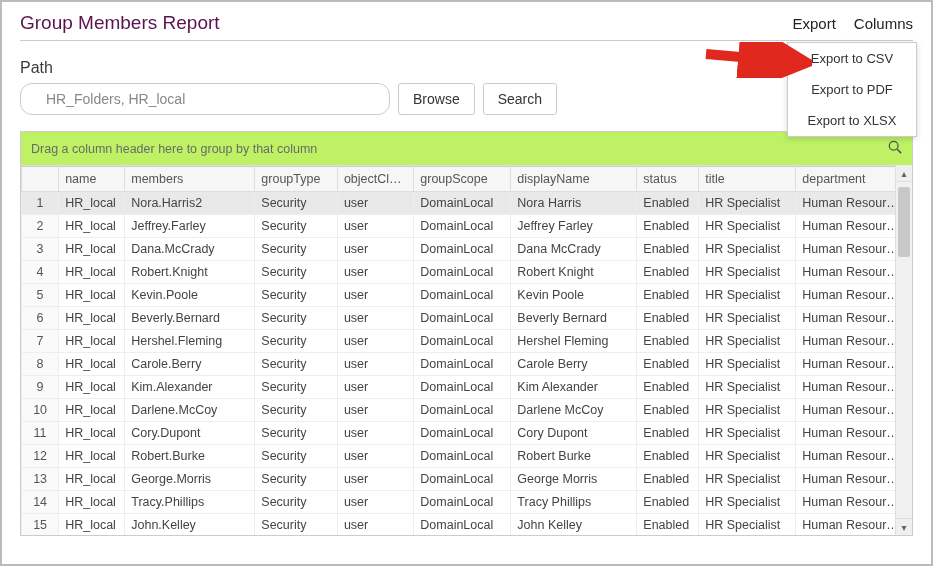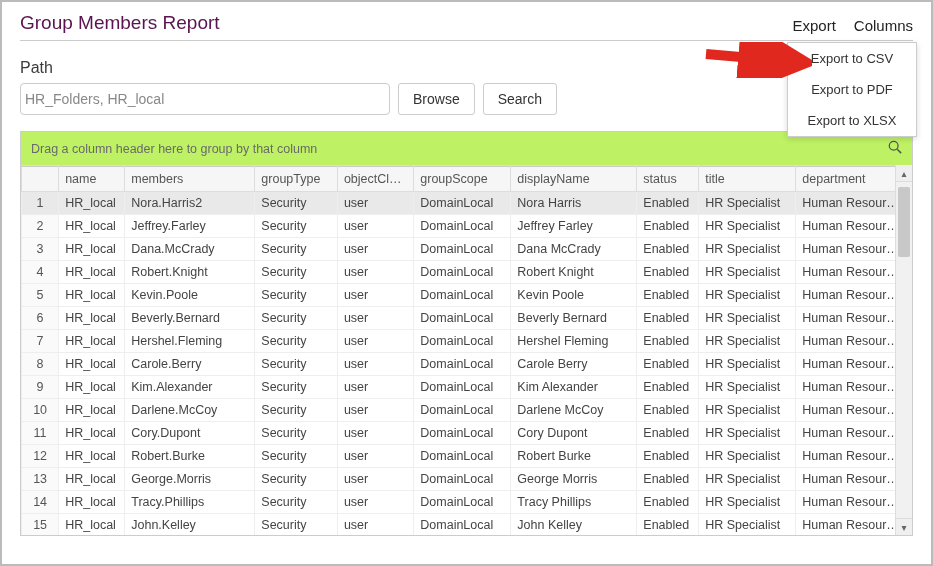--- a/index.html
+++ b/index.html
@@ -10,21 +10,21 @@
     color: #333;
     width: 933px;
     height: 566px;
     border: 2px solid #bbb;
     position: relative;
     overflow: hidden;
   }
   .header {
     display: flex;
     justify-content: space-between;
-    align-items: flex-end;
+    align-items: center;
     padding: 10px 18px 6px 18px;
   }
   .page-title {
     font-size: 19px;
     color: #5a1450;
     font-weight: 400;
   }
   .header-actions {
     display: flex;
     gap: 18px;
@@ -47,22 +47,22 @@
   }
   .path-row {
     display: flex;
     align-items: center;
     gap: 8px;
   }
   .path-input {
     width: 370px;
     height: 32px;
     border: 1px solid #ccc;
-    border-radius: 4px;
-    padding: 0 4px;
+    border-radius: 12px;
+    padding: 0 25px;
     font-size: 14px;
     color: #888;
   }
   .btn {
     height: 32px;
     border: 1px solid #ccc;
     border-radius: 3px;
     background: #fff;
     padding: 0 14px;
     font-size: 14px;

